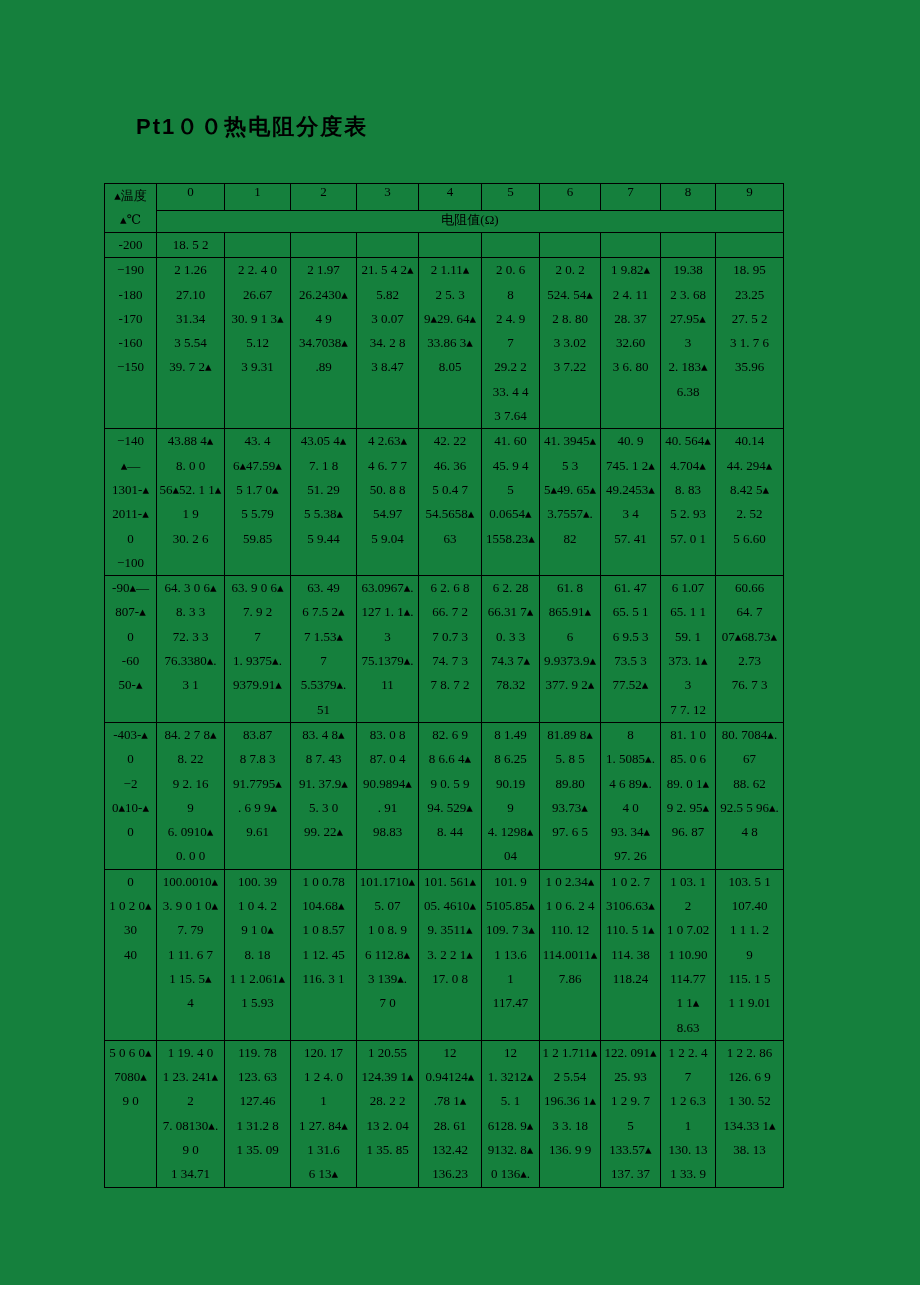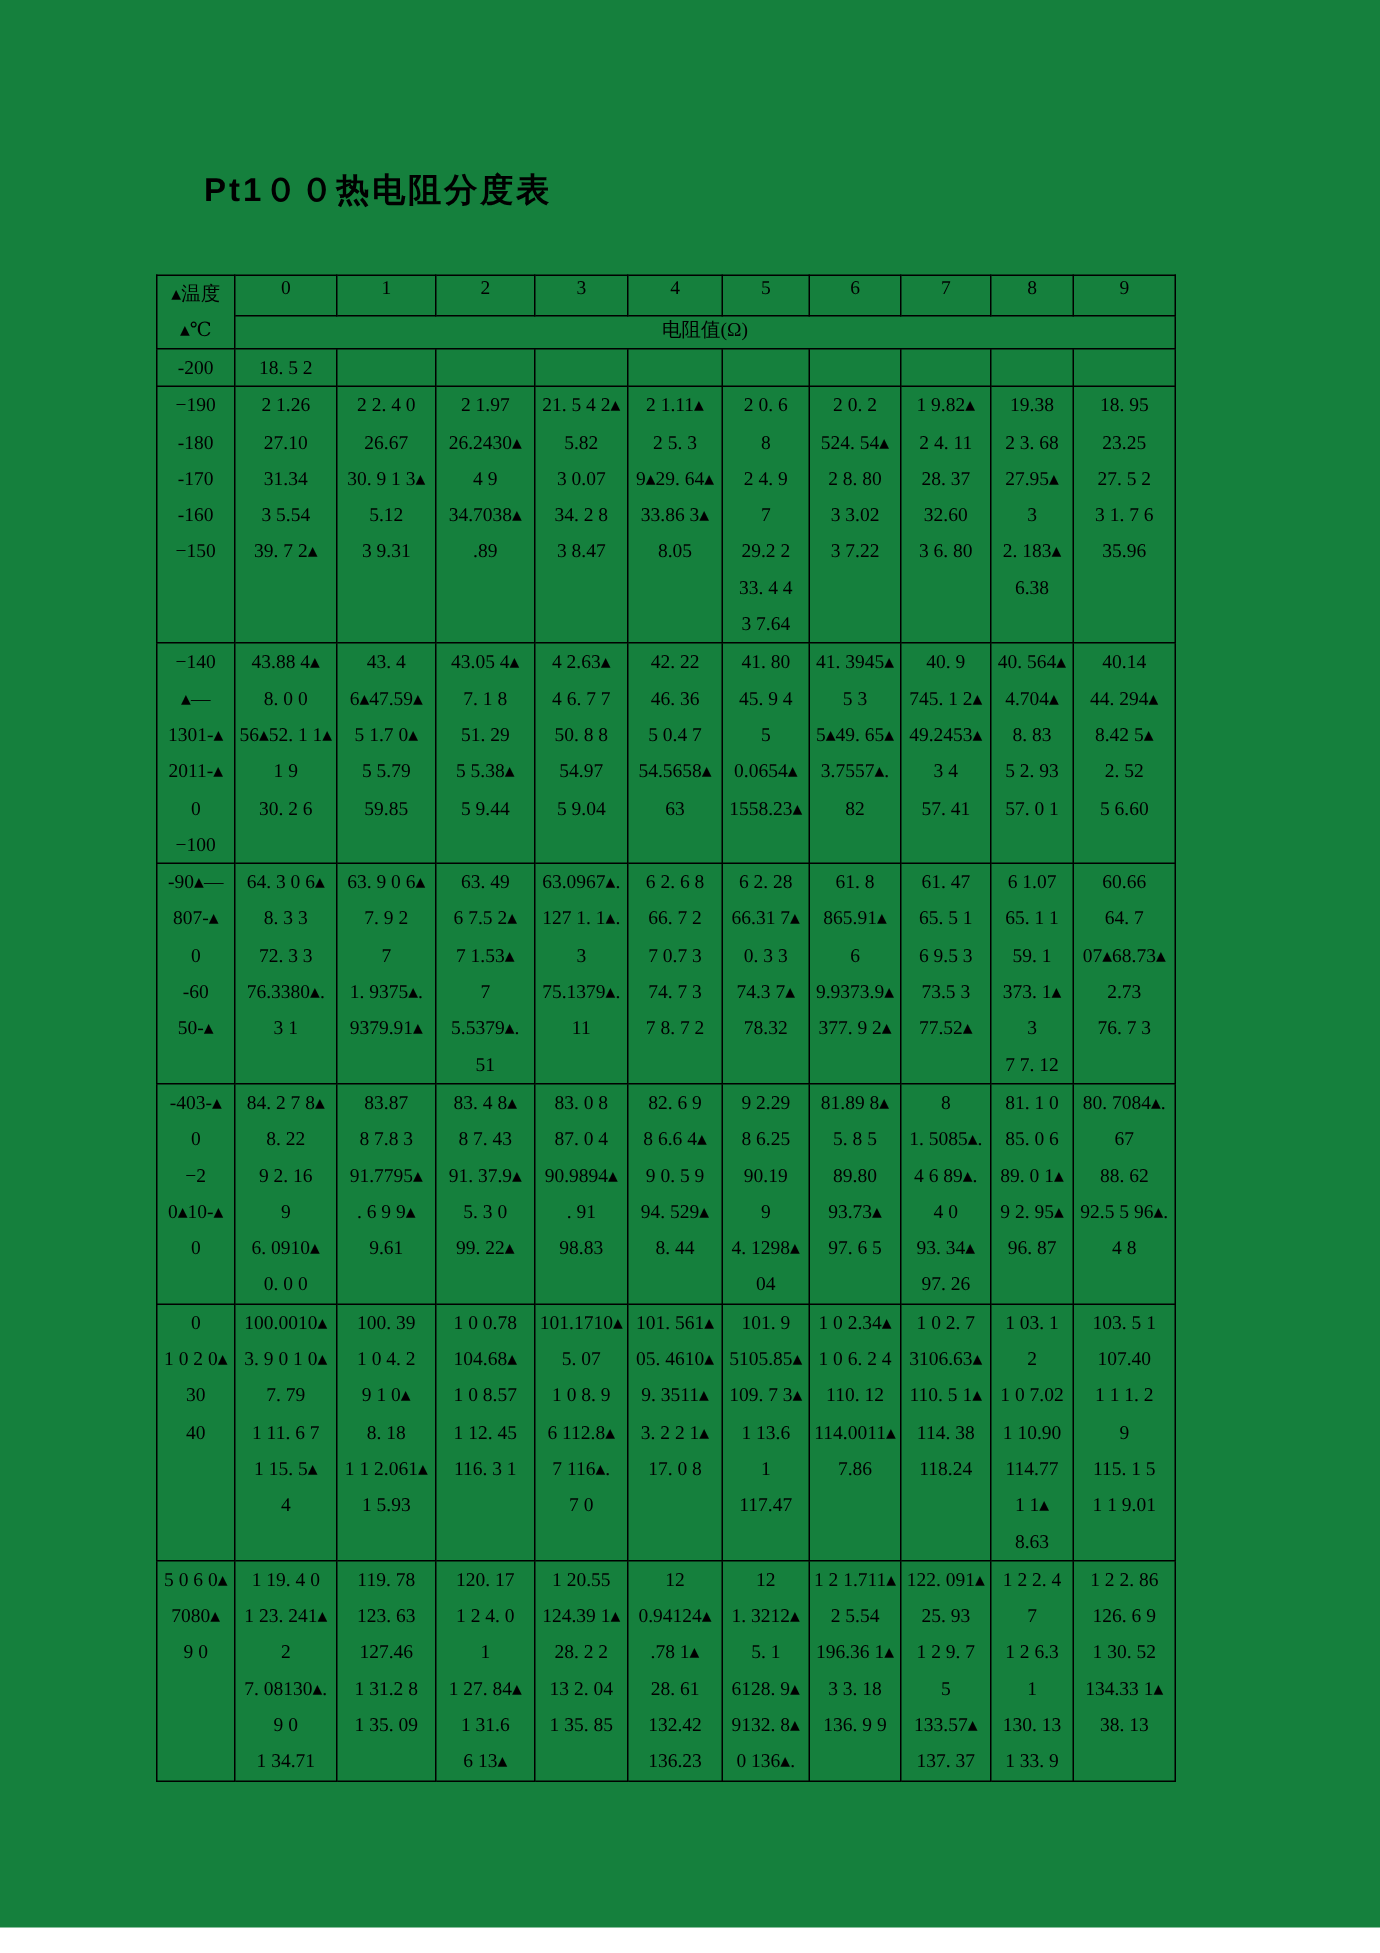--- a/index.html
+++ b/index.html
@@ -217,21 +217,21 @@
             <div class="line">5 9.04</div>
           </td>
           <td>
             <div class="line">42. 22</div>
             <div class="line">46. 36</div>
             <div class="line">5 0.4 7</div>
             <div class="line">54.5658▴</div>
             <div class="line">63</div>
           </td>
           <td>
-            <div class="line">41. 80</div>
+            <div class="line">41. 60</div>
             <div class="line">45. 9 4</div>
             <div class="line">5</div>
             <div class="line">0.0654▴</div>
             <div class="line">1558.23▴</div>
           </td>
           <td>
             <div class="line">41. 3945▴</div>
             <div class="line">5 3</div>
             <div class="line">5▴49. 65▴</div>
             <div class="line">3.7557▴.</div>
@@ -378,21 +378,21 @@
             <div class="line">98.83</div>
           </td>
           <td>
             <div class="line">82. 6 9</div>
             <div class="line">8 6.6 4▴</div>
             <div class="line">9 0. 5 9</div>
             <div class="line">94. 529▴</div>
             <div class="line">8. 44</div>
           </td>
           <td>
-            <div class="line">9 2.29</div>
+            <div class="line">8 1.49</div>
             <div class="line">8 6.25</div>
             <div class="line">90.19</div>
             <div class="line">9</div>
             <div class="line">4. 1298▴</div>
             <div class="line">04</div>
           </td>
           <td>
             <div class="line">81.89 8▴</div>
             <div class="line">5. 8 5</div>
             <div class="line">89.80</div>
@@ -450,21 +450,21 @@
             <div class="line">104.68▴</div>
             <div class="line">1 0 8.57</div>
             <div class="line">1 12. 45</div>
             <div class="line">116. 3 1</div>
           </td>
           <td>
             <div class="line">101.1710▴</div>
             <div class="line">5. 07</div>
             <div class="line">1 0 8. 9</div>
             <div class="line">6 112.8▴</div>
-            <div class="line">7 116▴.</div>
+            <div class="line">3 139▴.</div>
             <div class="line">7 0</div>
           </td>
           <td>
             <div class="line">101. 561▴</div>
             <div class="line">05. 4610▴</div>
             <div class="line">9. 3511▴</div>
             <div class="line">3. 2 2 1▴</div>
             <div class="line">17. 0 8</div>
           </td>
           <td>

